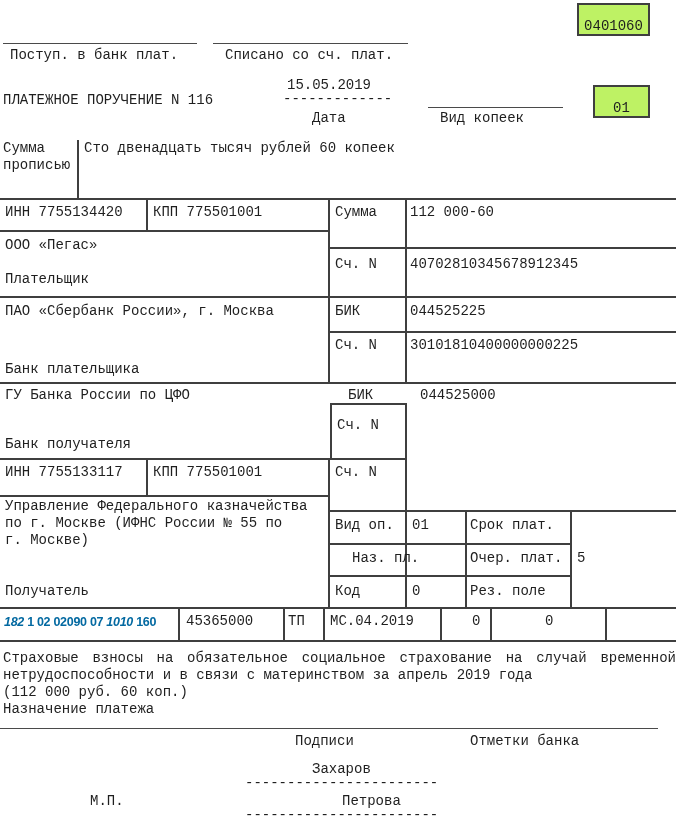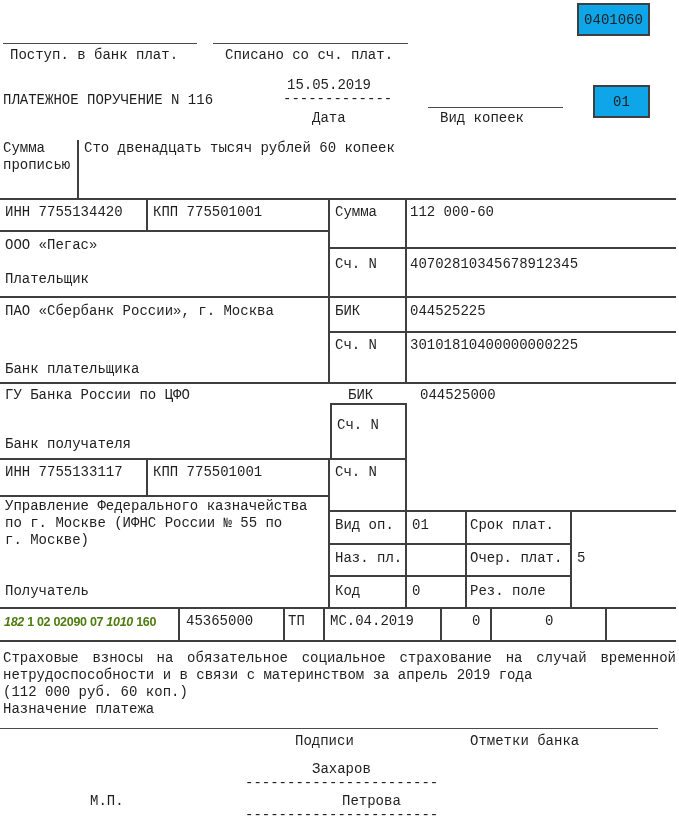--- a/index.html
+++ b/index.html
@@ -9,27 +9,27 @@
     color:#1f1f1f; overflow:hidden;
   }
   .t {
     position:absolute; font-size:14px; line-height:17px; white-space:pre;
     color:#1f1f1f; font-family:"Liberation Mono","DejaVu Sans Mono",monospace;
   }
   .hl { position:absolute; height:2px; background:#3f3f3f; }
   .hl.thin { height:1px; background:#4a4a4a; }
   .vl { position:absolute; width:2px; background:#3f3f3f; }
   .box {
-    position:absolute; border:2px solid #3f3f3f; background:#0ea5e9;
-    display:flex; align-items:center; justify-content:center;
+    position:absolute; border:2px solid #3f3f3f; background:#bef264;
+    display:flex; align-items:flex-end; justify-content:center;
     font-size:14px;
   }
   .kbk {
     font-family:"Liberation Sans","DejaVu Sans",sans-serif;
-    font-weight:bold; font-size:12.5px; letter-spacing:-0.3px; color:#4d7c0f;
+    font-weight:bold; font-size:12.5px; letter-spacing:-0.3px; color:#0369a1;
   }
   .kbk .it { font-style:italic; }
   .just { width:673px; white-space:normal; text-align:justify; text-align-last:justify; }
 </style>
 </head>
 <body>
 
 <div class="page">
 
   <div class="box" style="left:577px; top:3px; width:69px; height:29px;">
@@ -115,21 +115,21 @@
   <div class="t" style="left:153px; top:464px;">КПП 775501001</div>
   <div class="t" style="left:335px; top:464px;">Сч. N</div>
 
   <div class="t" style="left:5px; top:498px;">Управление Федерального казначейства</div>
   <div class="t" style="left:5px; top:515px;">по г. Москве (ИФНС России № 55 по</div>
   <div class="t" style="left:5px; top:532px;">г. Москве)</div>
 
   <div class="t" style="left:335px; top:517px;">Вид оп.</div>
   <div class="t" style="left:412px; top:517px;">01</div>
   <div class="t" style="left:470px; top:517px;">Срок плат.</div>
-  <div class="t" style="left:335px; top:550px;">Наз. пл.</div>
+  <div class="t" style="left:352px; top:550px;">Наз. пл.</div>
   <div class="t" style="left:470px; top:550px;">Очер. плат.</div>
   <div class="t" style="left:577px; top:550px;">5</div>
   <div class="t" style="left:335px; top:583px;text-align:center;">Код</div>
   <div class="t" style="left:412px; top:583px;">0</div>
   <div class="t" style="left:470px; top:583px;">Рез. поле</div>
   <div class="t" style="left:5px; top:583px;">Получатель</div>
 
   <div class="t kbk" style="left:4px; top:614px;"><span class="it">182</span><span> 1 02 02090 07 </span><span class="it">1010</span><span> 160</span></div>
   <div class="t" style="left:186px; top:613px;">45365000</div>
   <div class="t" style="left:288px; top:613px;">ТП</div>

